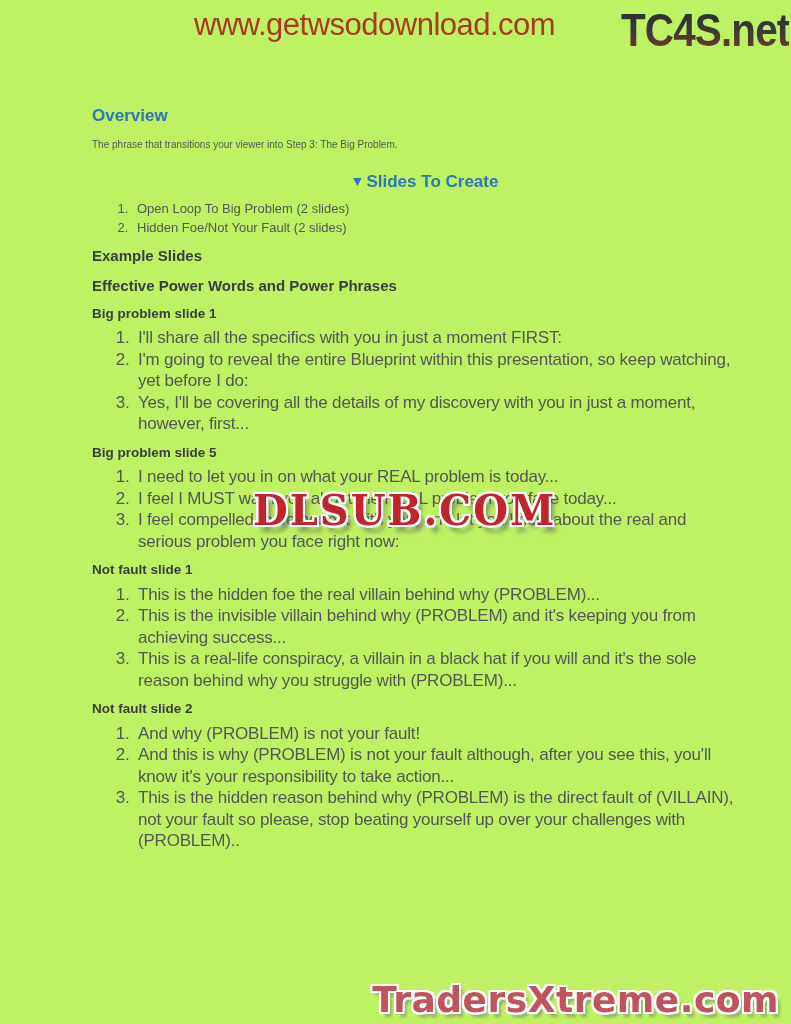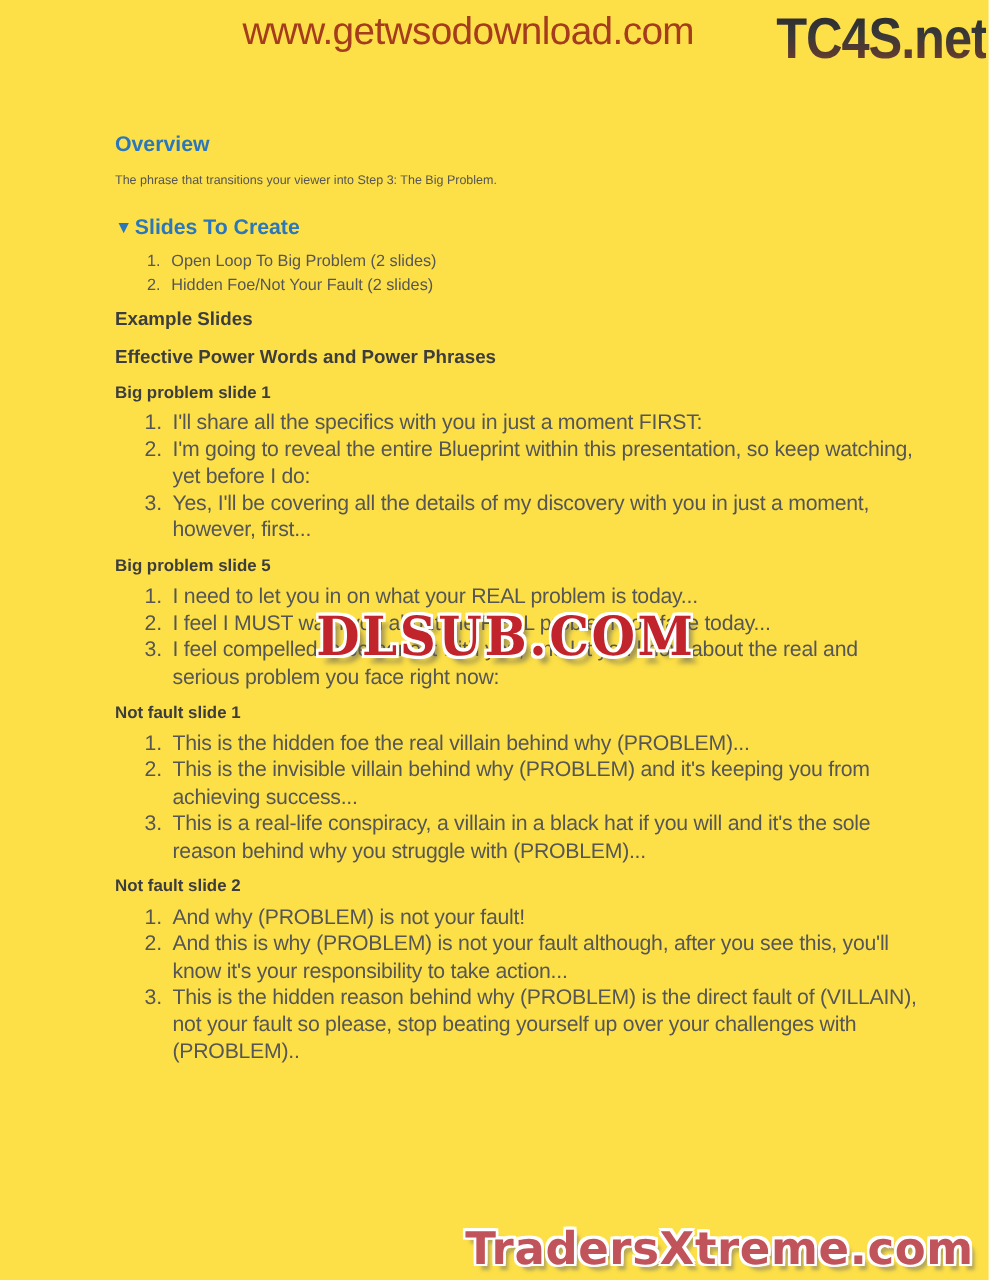--- a/index.html
+++ b/index.html
@@ -2,21 +2,21 @@
 <html><head>
 <meta charset="utf-8">
 <style>
   * { margin: 0; padding: 0; box-sizing: border-box; }
   html, body { background: #ffffff; }
   body {
     width: 791px; height: 1024px;
     font-family: "Liberation Sans", sans-serif;
     position: relative; overflow: hidden;
   }
-  .page { position: absolute; inset: 0; background: #fde047; }
+  .page { position: absolute; inset: 0; background: #bef264; }
 
   
   .wm-url {
     position: absolute; left: 194px; top: 7px;
     font-size: 31px; color: #a53c1e;
     font-family: "Liberation Sans", sans-serif;
     letter-spacing: -0.5px;
   }
   .wm-tc4s {
     position: absolute; right: 2px; top: 3px;
@@ -37,21 +37,21 @@
   .content { position: absolute; left: 92px; top: 88px; width: 665px; }
 
   h1.doc-title {
     font-size: 29px; font-weight: normal; color: #1f1f1f;
     letter-spacing: -0.5px; line-height: 1.2; margin: 0 0 14px 0;
   }
   h2.blue {
     font-size: 17px; font-weight: bold; color: #2b77ba;
     margin: 18px 0 12px 0; line-height: 1.2;
   }
-  h2.blue.slides { margin: 20px 0 0 0; }
+  h2.blue.slides { margin: 20px 0 0 0; text-align: center; }
   .tri {
     font-size: 14px; margin-right: 2px; position: relative; top: -1px;
     display: inline-block;
   }
   p.body-text { font-size: 10px; color: #565656; margin: 0 0 14px 0; line-height: 1.35; }
 
   ol.compact {
     margin: 8px 0 6px 0; padding-left: 40px;
     font-size: 13px; color: #565656; line-height: 18.5px;
   }

